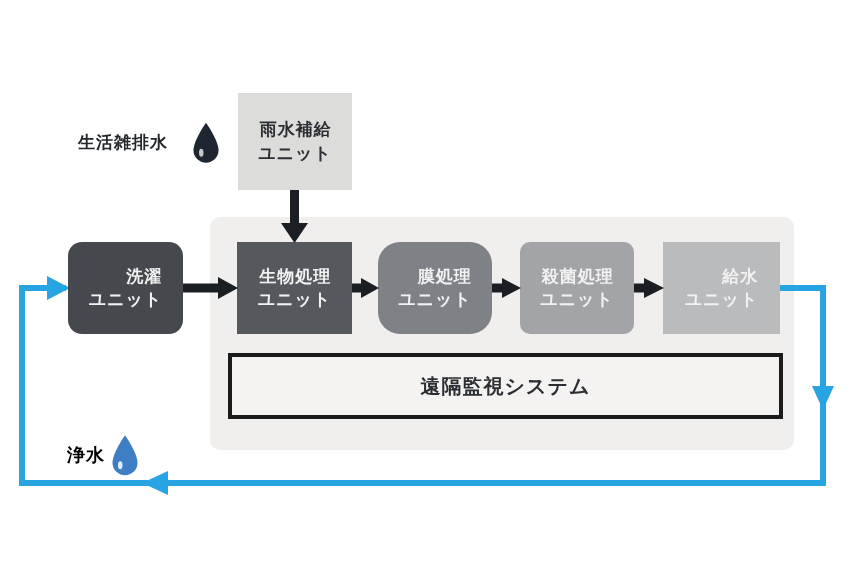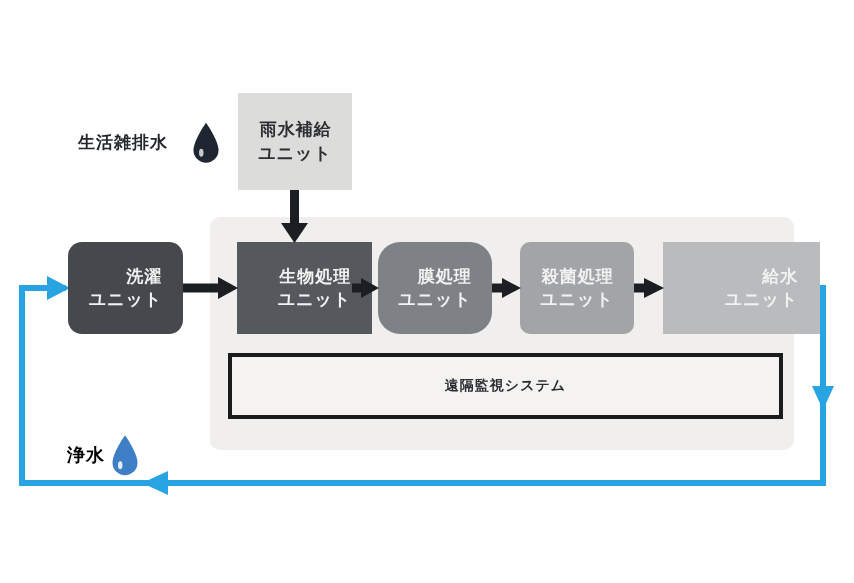--- a/index.html
+++ b/index.html
@@ -48,21 +48,21 @@
     left: 228px; top: 353px;
     width: 555px; height: 66px;
     box-sizing: border-box;
     background: #f4f3f1;
     border: 4px solid #1b1b1b;
     z-index: 3;
     display: flex;
     align-items: center;
     justify-content: center;
     font-weight: bold;
-    font-size: 14px;
+    font-size: 20px;
     letter-spacing: 1px;
     color: #2b2e33;
   }
   .label {
     position: absolute;
     z-index: 4;
     font-weight: bold;
     letter-spacing: 1px;
     white-space: nowrap;
   }
@@ -90,27 +90,27 @@
     <polygon points="812,386 834,386 823,410" fill="#29a4e2"></polygon>
     <polygon points="168,471 168,495 142,483" fill="#29a4e2"></polygon>
     <polygon points="47,276 47,300 70,288" fill="#29a4e2"></polygon>
   </svg>
 
   <div class="unit-box rain-box" style="background: rgb(220, 220, 218);">雨水補給
 ユニット</div>
 
   <div class="unit-box flow-box box-laundry" style="background: rgb(69, 72, 76); border-radius: 14px;">洗濯
 ユニット</div>
-  <div class="unit-box flow-box box-bio" style="background: rgb(85, 88, 92); padding-left: 20px;">生物処理
+  <div class="unit-box flow-box box-bio" style="background: rgb(85, 88, 92);">生物処理
 ユニット</div>
   <div class="unit-box flow-box box-membrane" style="background: rgb(126, 129, 133); border-radius: 22px;">膜処理
 ユニット</div>
   <div class="unit-box flow-box box-sterilize" style="background: rgb(162, 164, 167); border-radius: 10px;">殺菌処理
 ユニット</div>
-  <div class="unit-box flow-box box-supply" style="background: rgb(185, 187, 189); padding-left: 40px;">給水
+  <div class="unit-box flow-box box-supply" style="background: rgb(185, 187, 189);">給水
 ユニット</div>
 
   <div class="monitor-box">遠隔監視システム</div>
 
   <svg class="overlay arrows" width="854" height="583">
 
     <g>
       <rect x="290" y="190" width="9" height="34" fill="#1b1f24"></rect>
       <polygon points="281,223 308,223 294.5,243" fill="#1b1f24"></polygon>
     </g>

